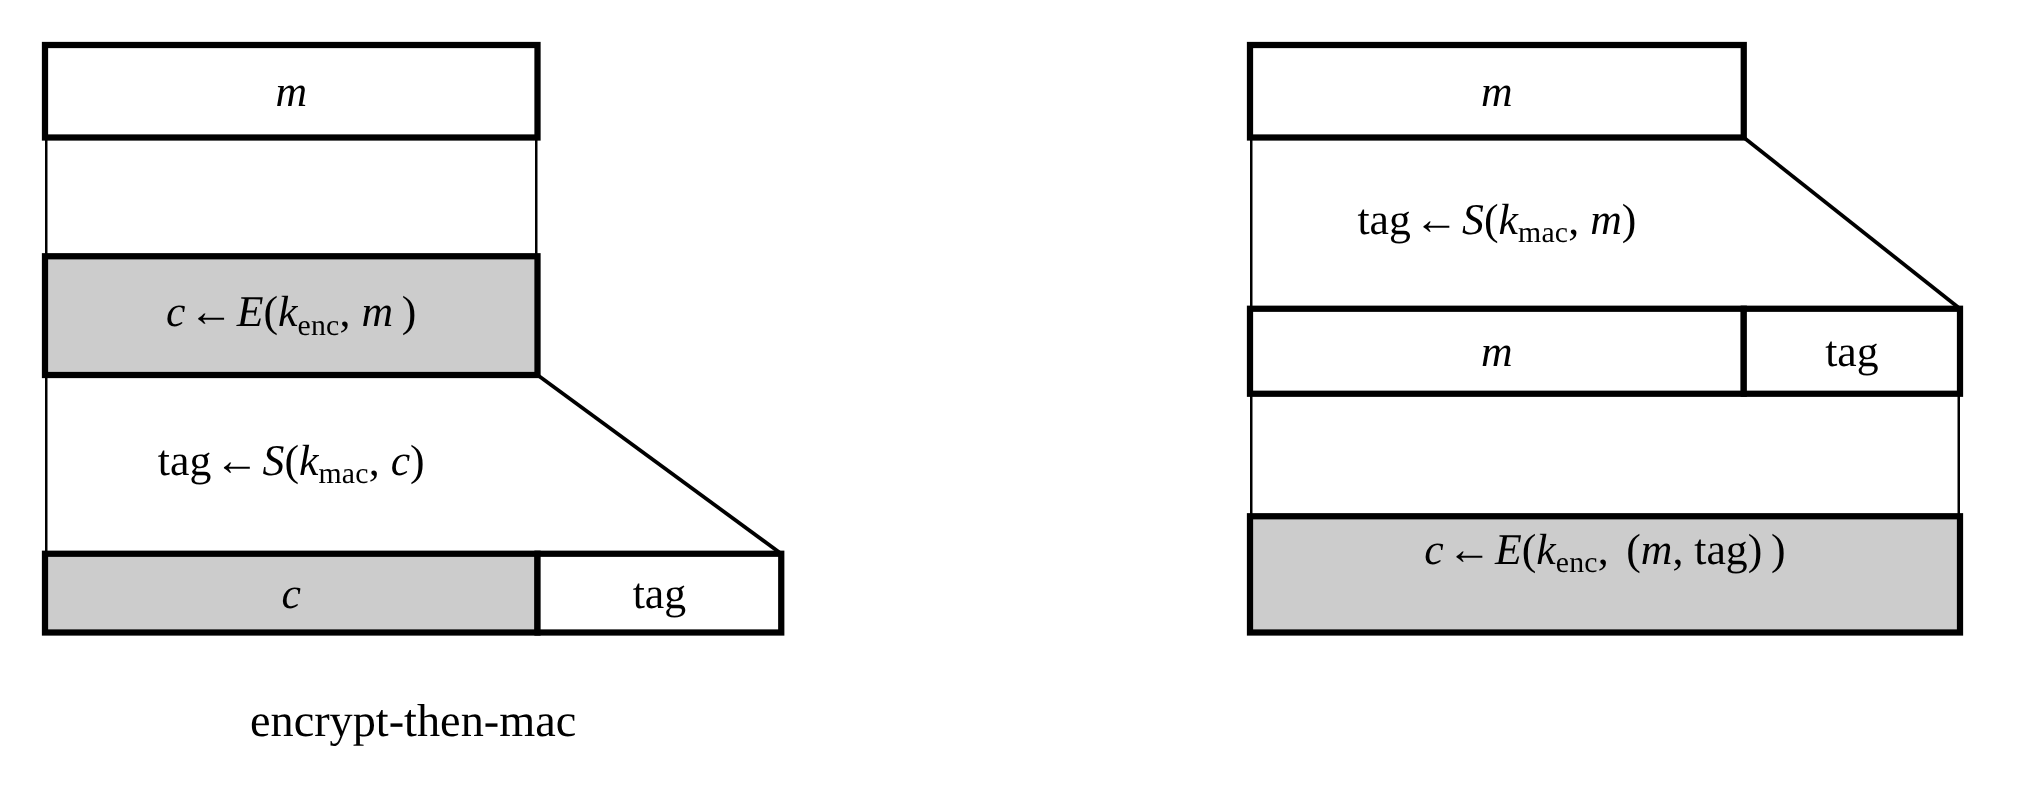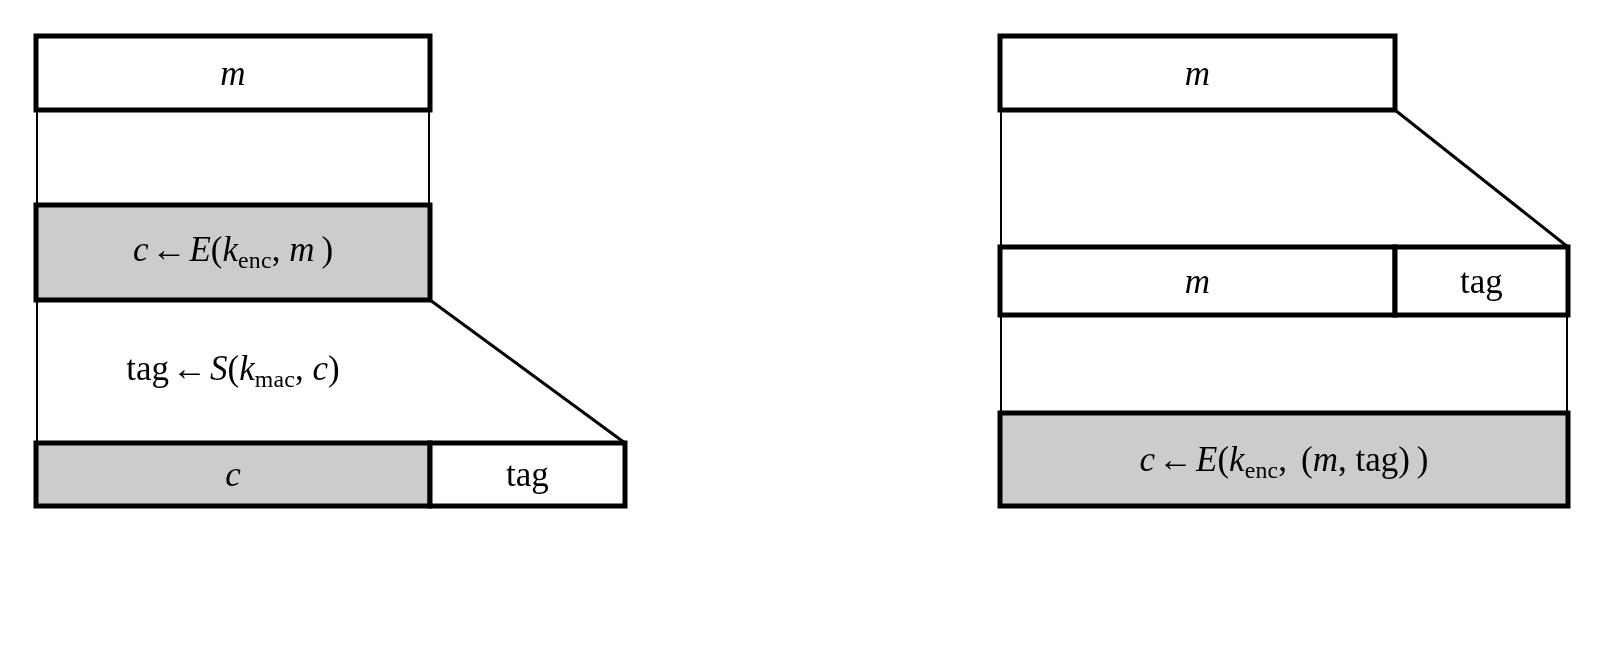--- a/index.html
+++ b/index.html
@@ -119,34 +119,40 @@
   </div>
 
   <div class="lbl math" style="left:36px; top:443px; width:394px; height:63px;">
     <span class="mi">c</span>
   </div>
 
   <div class="lbl math" style="left:430px; top:443px; width:195px; height:63px;">
     <span class="mup">tag</span>
   </div>
 
+  <div class="caption" style="left:36px; top:556px; width:589px;">encrypt-then-mac</div>
 
   <div class="lbl math" style="left:1000px; top:36px; width:395px; height:74px;">
     <span class="mi">m</span>
   </div>
 
+  <div class="lbl math" style="left:1000px; top:110px; width:395px; height:137px;">
+    <span>
+      <span class="mup">tag</span><span class="arrow">←</span><span class="mi">S</span><span class="mup">(</span><span class="mi">k</span><span class="sub">mac</span><span class="mup">,&nbsp;</span><span class="mi">m</span><span class="mup">)</span>
+    </span>
+  </div>
 
   <div class="lbl math" style="left:1000px; top:247px; width:395px; height:68px;">
     <span class="mi">m</span>
   </div>
 
   <div class="lbl math" style="left:1395px; top:247px; width:173px; height:68px;">
     <span class="mup">tag</span>
   </div>
 
-  <div class="lbl math" style="left:1000px; top:416px; width:568px; height:93px;">
+  <div class="lbl math" style="left:1000px; top:396px; width:568px; height:93px;">
     <span>
       <span class="mi">c</span><span class="arrow">←</span><span class="mi">E</span><span class="mup">(</span><span class="mi">k</span><span class="sub">enc</span><span class="mup">,</span><span class="gap"></span><span class="gap"></span><span class="mup">(</span><span class="mi">m</span><span class="mup">,&nbsp;</span><span class="mup">tag</span><span class="mup">)</span><span class="gap"></span><span class="mup">)</span>
     </span>
   </div>
 
 
 </div>
 
 </body></html>

